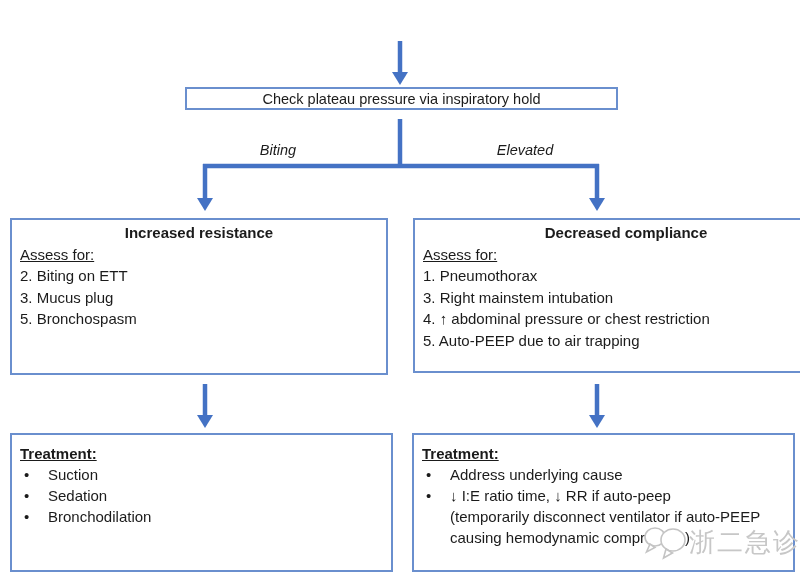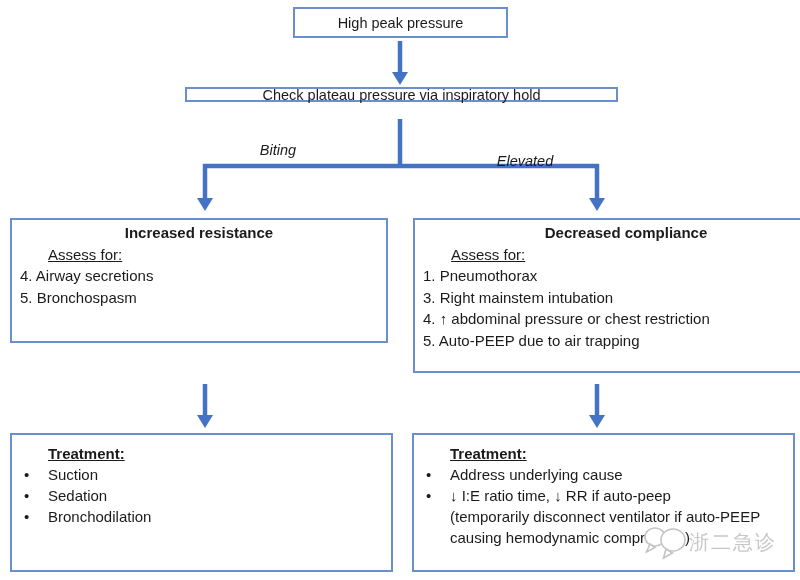--- a/index.html
+++ b/index.html
@@ -13,30 +13,30 @@
     box-sizing:border-box;z-index:2;
   }
   .center-box{display:flex;align-items:center;justify-content:center;font-size:14.5px;}
   .branch-label{
     position:absolute;transform:translateX(-50%);font-style:italic;
     font-size:14.5px;z-index:2;white-space:nowrap;
   }
   .list-box{padding:2px 8px;font-size:15px;line-height:21.5px;}
   .treat-box{padding:8px 8px 16px 8px;font-size:15px;line-height:21px;}
   .box-title{text-align:center;font-weight:bold;}
-  .underlined{text-decoration:underline;margin-left:28px;}
+  .underlined{text-decoration:underline;}
   .semib{font-weight:600;}
   .bullet-row{position:relative;padding-left:28px;}
   .bullet-row .blt{position:absolute;left:4px;top:0;}
   .watermark{
     position:absolute;left:642px;top:522px;display:flex;align-items:center;
     z-index:3;
   }
   .wm-text{
-    font-size:20px;color:#c7c7c7;letter-spacing:2px;font-weight:500;
+    font-size:26px;color:#c7c7c7;letter-spacing:2px;font-weight:500;
     line-height:40px;white-space:nowrap;
   }
   .bubbles{flex:0 0 auto;margin-right:1px;}
 </style>
 </head>
 <body>
 
 <div class="stage">
 
   <svg class="connectors" width="800" height="580" viewBox="0 0 800 580">
@@ -51,35 +51,33 @@
     </g>
     <g fill="#4472C4" stroke="none">
       <polygon points="392,72 408,72 400,85"></polygon>
       <polygon points="197,198 213,198 205,211"></polygon>
       <polygon points="589,198 605,198 597,211"></polygon>
       <polygon points="197,415 213,415 205,428"></polygon>
       <polygon points="589,415 605,415 597,428"></polygon>
     </g>
   </svg>
 
-  <div class="box center-box" style="left:293px;top:7px;width:215px;height:31px;">
-    <span>High peak pressure</span>
-  </div>
 
-  <div class="box center-box" style="left:185px;top:87px;width:433px;height:15px;">
+  <div class="box center-box" style="left:185px;top:87px;width:433px;height:23px;">
     <span>Check plateau pressure via inspiratory hold</span>
   </div>
 
   <div class="branch-label" style="left:278px;top:142px;">Biting</div>
-  <div class="branch-label" style="left:525px;top:153px;">Elevated</div>
+  <div class="branch-label" style="left:525px;top:142px;">Elevated</div>
 
-  <div class="box list-box" style="left:10px;top:218px;width:378px;height:125px;">
+  <div class="box list-box" style="left:10px;top:218px;width:378px;height:157px;">
     <div class="box-title">Increased resistance</div>
     <div class="underlined">Assess for:</div>
-    <div>4. Airway secretions</div>
+    <div>2. Biting on ETT</div>
+    <div>3. Mucus plug</div>
     <div>5. Bronchospasm</div>
   </div>
 
   <div class="box list-box" style="left:413px;top:218px;width:426px;height:155px;">
     <div class="box-title">Decreased compliance</div>
     <div class="underlined">Assess for:</div>
     <div>1. Pneumothorax</div>
     <div>3. Right mainstem intubation</div>
     <div>4. ↑ abdominal pressure or chest restriction</div>
     <div>5. Auto-PEEP due to air trapping</div>

